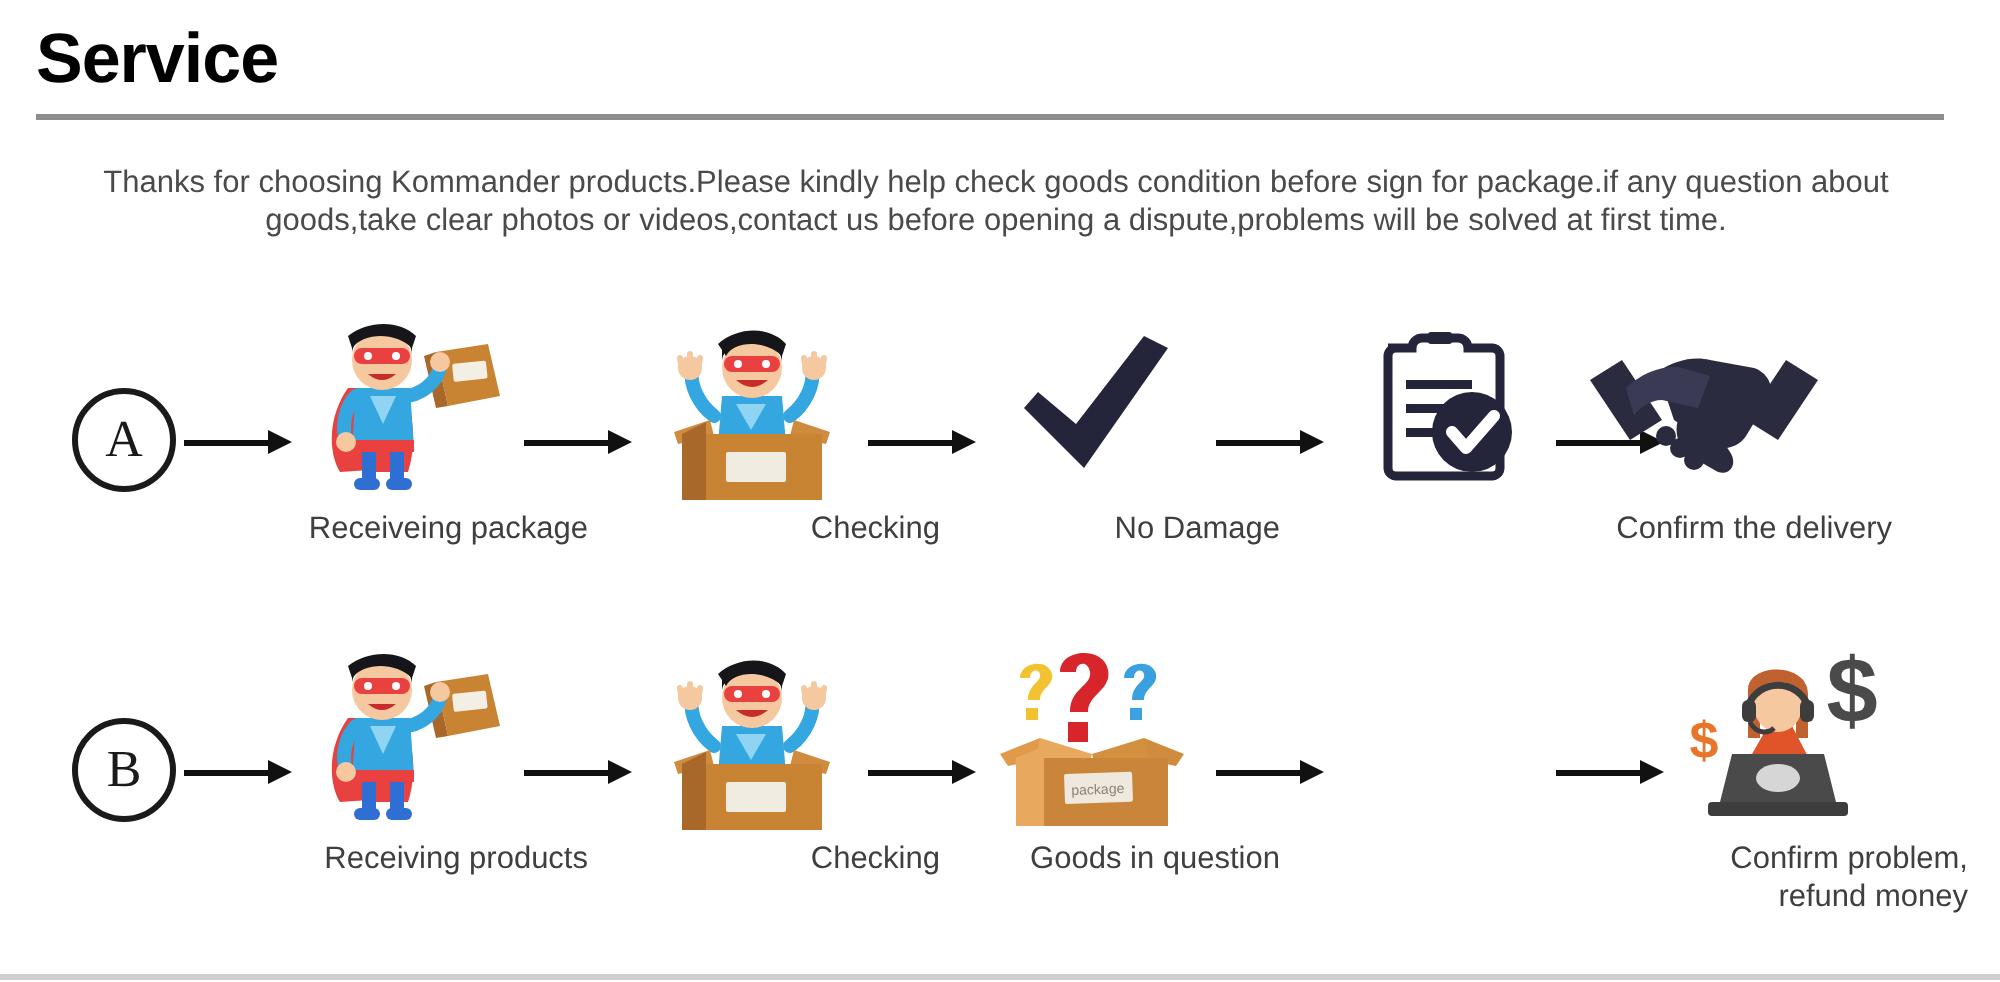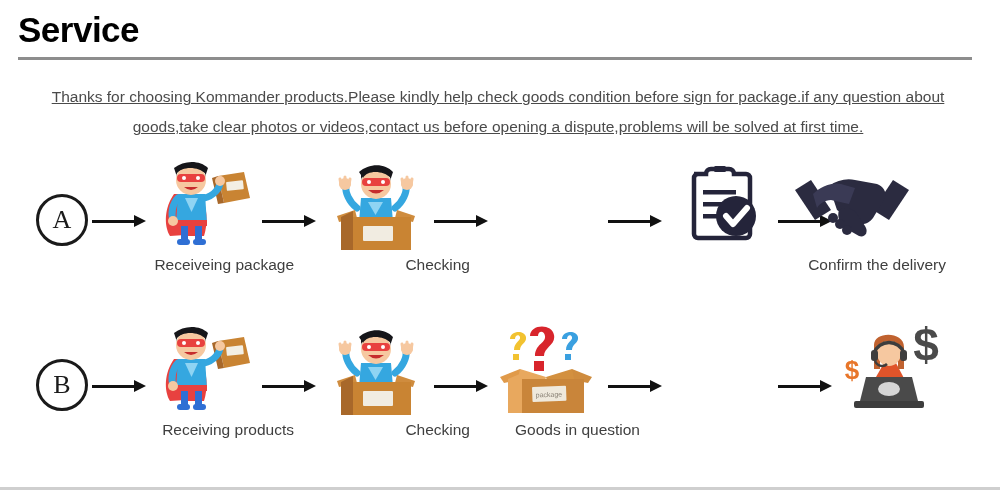--- a/index.html
+++ b/index.html
@@ -21,21 +21,21 @@
   }
   .rule{
     position:absolute;left:18px;top:57px;width:954px;height:3px;
     background:#8d8d8d;
   }
 
   
   .intro{
     position:absolute;left:22px;top:82px;width:952px;
     text-align:center;
-    font-size:15.5px;line-height:30px;color:#4a4a4a;text-decoration:underline;
+    font-size:15.5px;line-height:19px;color:#4a4a4a;
   }
 
   
   .row{position:absolute;left:0;width:1000px;height:150px;}
   .row-a{top:160px;}
   .row-b{top:325px;}
 
   .badge{
     position:absolute;left:36px;top:34px;
     width:46px;height:46px;border:3px solid #1a1a1a;border-radius:50%;
@@ -156,20 +156,28 @@
         </svg>
       </div>
       <div class="caption">Checking</div>
     </div>
 
     <div class="arrow" style="left:434px">
       <span class="shaft"></span>
         <span class="head"></span>
     </div>
 
+    <div class="cell" style="left:462px">
+      <div class="art">
+        <svg width="100" height="92" viewBox="0 0 100 92">
+          <path d="M16 44 L23 36 L42 52 L76 8 L88 14 L46 74 Z" fill="#24243a"></path>
+        </svg>
+      </div>
+      <div class="caption">No Damage</div>
+    </div>
 
     <div class="arrow" style="left:608px">
       <span class="shaft"></span>
         <span class="head"></span>
     </div>
 
     <div class="cell" style="left:636px">
       <div class="art">
         <svg width="92" height="92" viewBox="0 0 92 92">
           <path d="M20 14 h12 a5 5 0 0 1 5 -5 h18 a5 5 0 0 1 5 5 h12 a4 4 0 0 1 4 4 v56 a4 4 0 0 1 -4 4 h-48 a4 4 0 0 1 -4 -4 v-56 a4 4 0 0 1 4 -4 z" fill="none" stroke="#24243a" stroke-width="4.5"></path>
@@ -348,17 +356,19 @@
           <path d="M44 28 A16 16 0 0 1 74 28" stroke="#3d3d3d" stroke-width="3.5" fill="none"></path>
           <rect x="41" y="25" width="7" height="11" rx="3" fill="#3d3d3d"></rect>
           <rect x="70" y="25" width="7" height="11" rx="3" fill="#3d3d3d"></rect>
           <path d="M45 36 C48 42 54 42 57 39" stroke="#3d3d3d" stroke-width="2.5" fill="none"></path>
 
           <path d="M36 52 L82 52 L88 76 L30 76 Z" fill="#4a4a4a"></path>
           <ellipse cx="59" cy="64" rx="11" ry="7" fill="#d6d6d6"></ellipse>
           <rect x="24" y="76" width="70" height="7" rx="2" fill="#3d3d3d"></rect>
         </svg>
       </div>
+      <div class="caption" style="white-space:pre-line">Confirm problem,
+refund money</div>
     </div>
   </div>
 
   <div class="foot-rule"></div>
 </div>
 
 </body></html>

